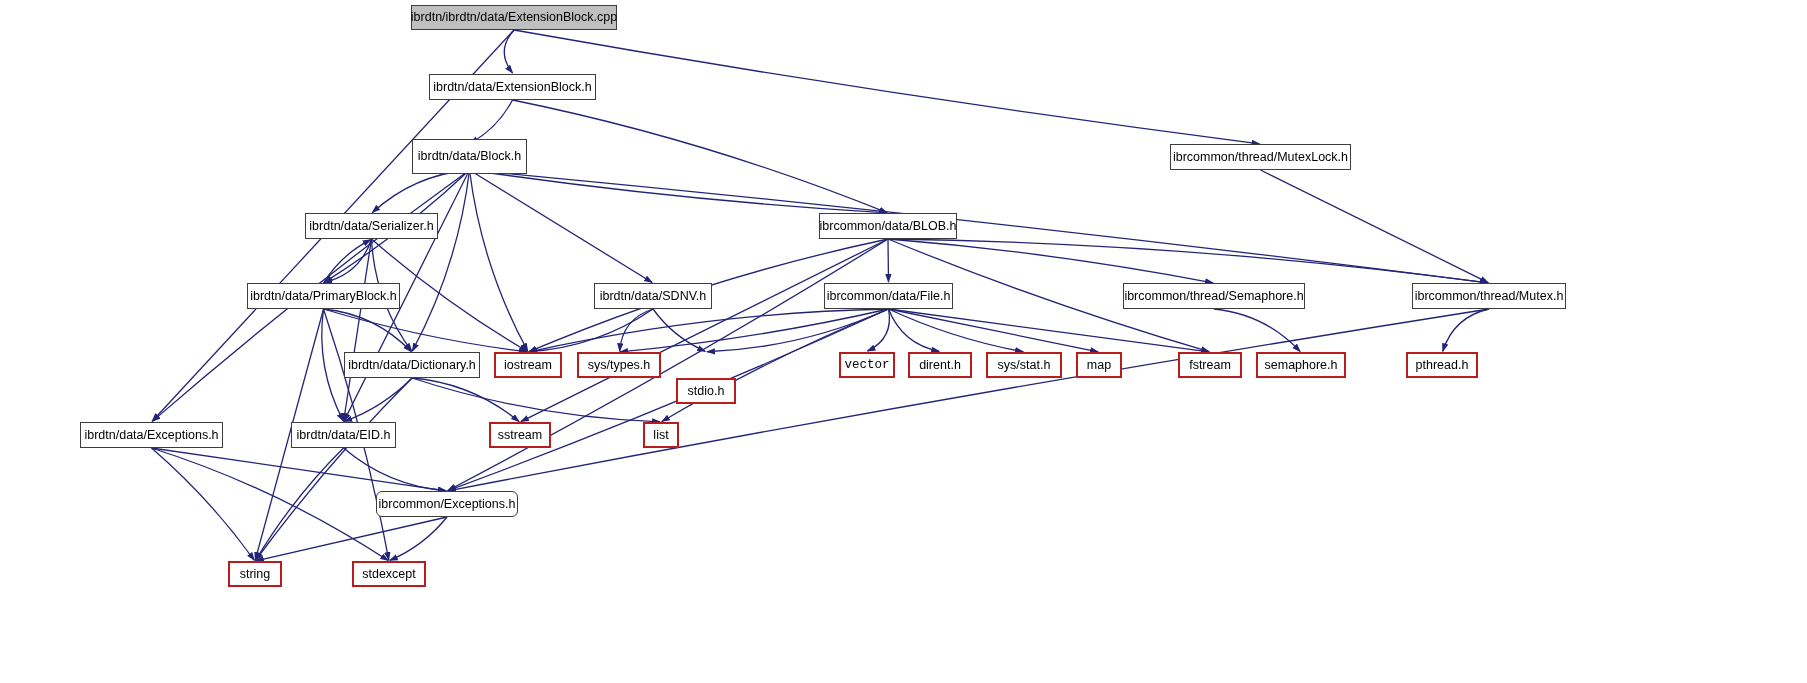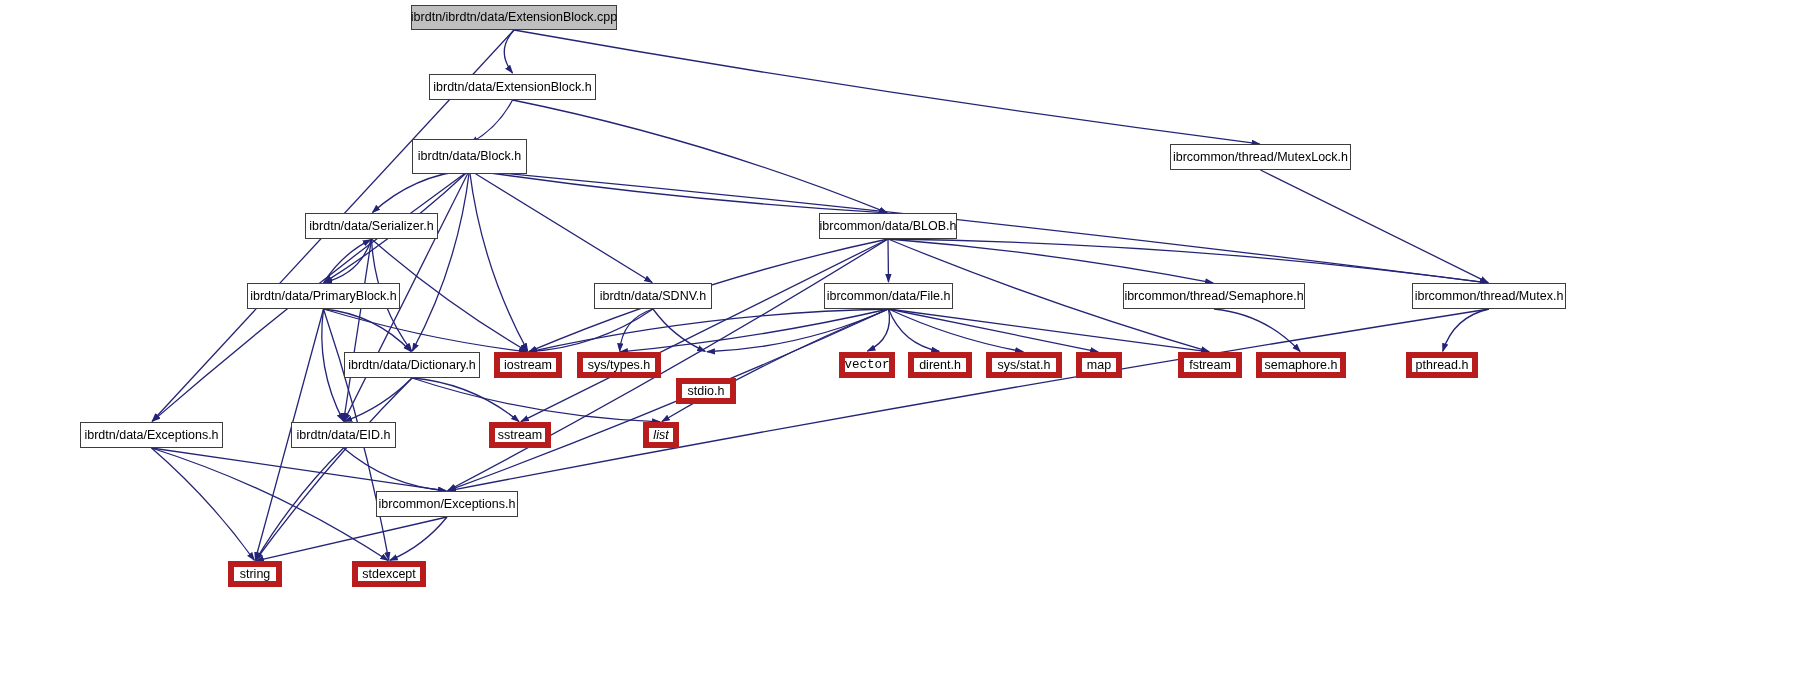--- a/index.html
+++ b/index.html
@@ -3,21 +3,21 @@
 <meta charset="utf-8">
 <style>
   html,body{margin:0;padding:0;background:#ffffff;}
   body{font-family:"Liberation Sans",sans-serif;}
   #graph{position:relative;width:1807px;height:683px;background:#fff;overflow:hidden;}
   svg.edges{position:absolute;left:0;top:0;width:1807px;height:683px;pointer-events:none;}
   .node{position:absolute;box-sizing:border-box;display:flex;align-items:center;justify-content:center;
         background:#ffffff;font-size:12.5px;color:#000000;white-space:nowrap;line-height:1;}
   .node.project{border:1px solid #3d3d3d;}
   .node.root{border:1px solid #3d3d3d;background:#bfbfbf;}
-  .node.system{border:6px solid #b91c1c;}
+  .node.system{border:2px solid #b91c1c;}
   .node .lbl{padding:0 6px;}
 </style>
 </head>
 <body>
 
 <div id="graph">
   <svg class="edges" viewBox="0 0 1807 683" xmlns="http://www.w3.org/2000/svg">
     <defs>
       <marker id="ah" markerWidth="9" markerHeight="9" refX="8" refY="3.2" orient="auto" markerUnits="userSpaceOnUse">
         <path d="M0,0 L9,3.2 L0,6.4 z" fill="#242477"></path>
@@ -154,24 +154,24 @@
       </div>
       <div class="node project" style="left: 80px; top: 422px; width: 143px; height: 26px;">
         <span class="lbl">ibrdtn/data/Exceptions.h</span>
       </div>
       <div class="node project" style="left: 291px; top: 422px; width: 105px; height: 26px;">
         <span class="lbl">ibrdtn/data/EID.h</span>
       </div>
       <div class="node system" style="left: 489px; top: 422px; width: 62px; height: 26px;">
         <span class="lbl">sstream</span>
       </div>
-      <div class="node system" style="left: 643px; top: 422px; width: 36px; height: 26px; font-style: italic;">
+      <div class="node system" style="left: 643px; top: 422px; width: 36px; height: 26px;">
         <span class="lbl">list</span>
       </div>
-      <div class="node project" style="left: 376px; top: 491px; width: 142px; height: 26px;">
+      <div class="node project" style="left: 376px; top: 491px; width: 142px; height: 26px; border-radius: 6px;">
         <span class="lbl">ibrcommon/Exceptions.h</span>
       </div>
       <div class="node system" style="left: 228px; top: 561px; width: 54px; height: 26px;">
         <span class="lbl">string</span>
       </div>
       <div class="node system" style="left: 352px; top: 561px; width: 74px; height: 26px;">
         <span class="lbl">stdexcept</span>
       </div>
     </div>
 </div>

